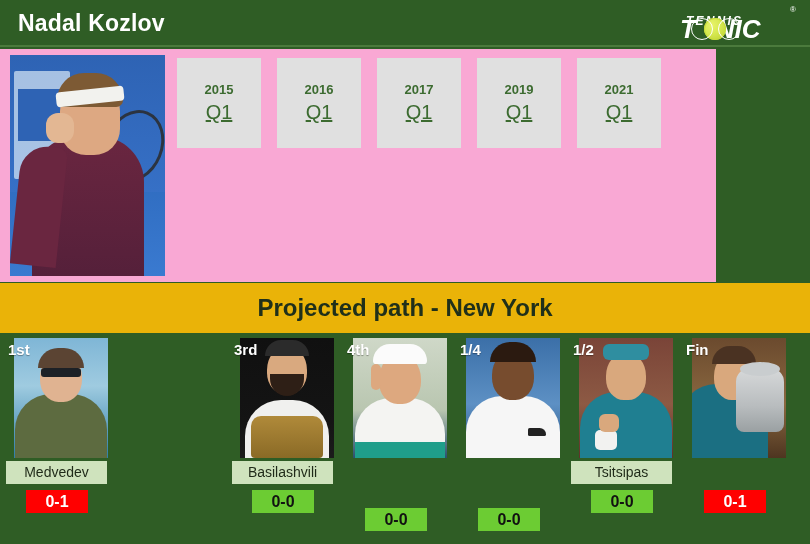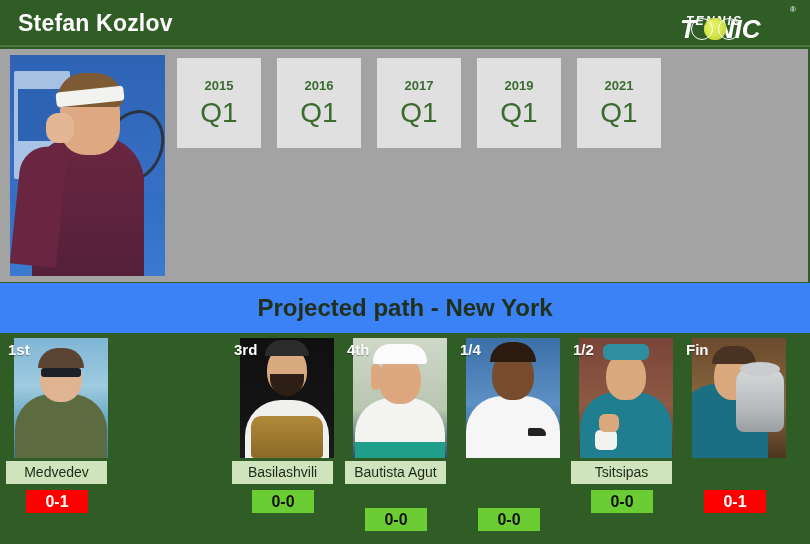--- a/index.html
+++ b/index.html
@@ -80,22 +80,22 @@
     width: 20px; height: 20px;
     top: 0px;
   }
   .logo-ball::before { left: -13px; }
   .logo-ball::after  { left: 14px; }
 
   
   .top-section {
     position: absolute;
     left: 0; top: 49px;
-    width: 808px; height: 233px;
-    background: #a3a3a3;
+    width: 716px; height: 233px;
+    background: #f9a8d4;
   }
   .player-photo {
     position: absolute;
     left: 10px; top: 6px;
     width: 155px; height: 221px;
     background: linear-gradient(180deg, #2f6cc0 0%, #2f6cc0 55%, #3a7ad0 100%);
     overflow: hidden;
   }
   .pp-wall {
     position: absolute; left: 0; top: 0;
@@ -182,30 +182,31 @@
     align-items: center;
     justify-content: center;
     gap: 4px;
   }
   .year-num {
     font-size: 13px;
     font-weight: bold;
     color: #3c6b30;
   }
   .year-round {
-    font-size: 28px;
+    font-size: 20px;
     color: #3c6b30;
+    text-decoration: underline;
   }
 
   
   .path-banner {
     position: absolute;
     left: 0; top: 283px;
     width: 810px; height: 50px;
-    background: #3b82f6;
+    background: #eab308;
     display: flex;
     align-items: center;
     justify-content: center;
   }
   .path-banner-text {
     font-size: 24px;
     font-weight: bold;
     color: #20301a;
   }
 
@@ -276,21 +277,21 @@
     position: absolute;
     left: 50%; transform: translateX(-50%);
     bottom: 0;
     border-radius: 36px 36px 0 0;
   }
 </style>
 </head>
 <body>
 
 <div class="header">
-  <div class="header-title">Stefan Kozlov</div>
+  <div class="header-title">Nadal Kozlov</div>
 
   <div class="logo">
     <div class="logo-tennis">TENNIS</div>
     <div class="logo-reg">®</div>
     <div class="logo-tonic">
       <span>T</span><span style="opacity:0">O</span><span>NIC</span>
     </div>
     <div class="logo-ball"></div>
   </div>
 </div>
@@ -371,21 +372,20 @@
   <div class="path-card" style="left:339px">
     <div class="round-tag">4th</div>
     <div class="opp-photo">
       <div class="ph-bg" style="background:linear-gradient(180deg,#cfd8c8 0%,#b9c6b0 60%,#2a4f6e 100%)"></div>
       <div class="ph-torso" style="width:90px;height:60px;background:#f4f4f2"></div>
       <div style="position:absolute;left:50%;transform:translateX(-50%);bottom:0;width:90px;height:16px;background:#1f9e8a"></div>
       <div class="ph-head" style="width:42px;height:50px;top:16px;background:#dda87f;border-radius:50% 50% 44% 44%"></div>
       <div style="position:absolute;left:50%;transform:translateX(-50%);top:6px;width:54px;height:20px;background:#fbfbfb;border-radius:22px 22px 4px 4px"></div>
       <div style="position:absolute;left:18px;top:26px;width:10px;height:26px;background:#dda87f;border-radius:6px"></div>
     </div>
-    <div class="opp-name">Bautista Agut</div>
     <div class="opp-score score-win score-two-line">0-0</div>
   </div>
 
   <div class="path-card" style="left:452px">
     <div class="round-tag">1/4</div>
     <div class="opp-photo">
       <div class="ph-bg" style="background:linear-gradient(180deg,#3b6fa8 0%,#5d90c4 55%,#27527e 100%)"></div>
       <div class="ph-torso" style="width:94px;height:62px;background:#f6f6f6"></div>
       <div class="ph-head" style="width:42px;height:50px;top:12px;background:#774c2e;border-radius:50% 50% 44% 44%"></div>
       <div style="position:absolute;left:50%;transform:translateX(-50%);top:4px;width:46px;height:20px;background:#2b1a10;border-radius:22px 22px 0 0"></div>

